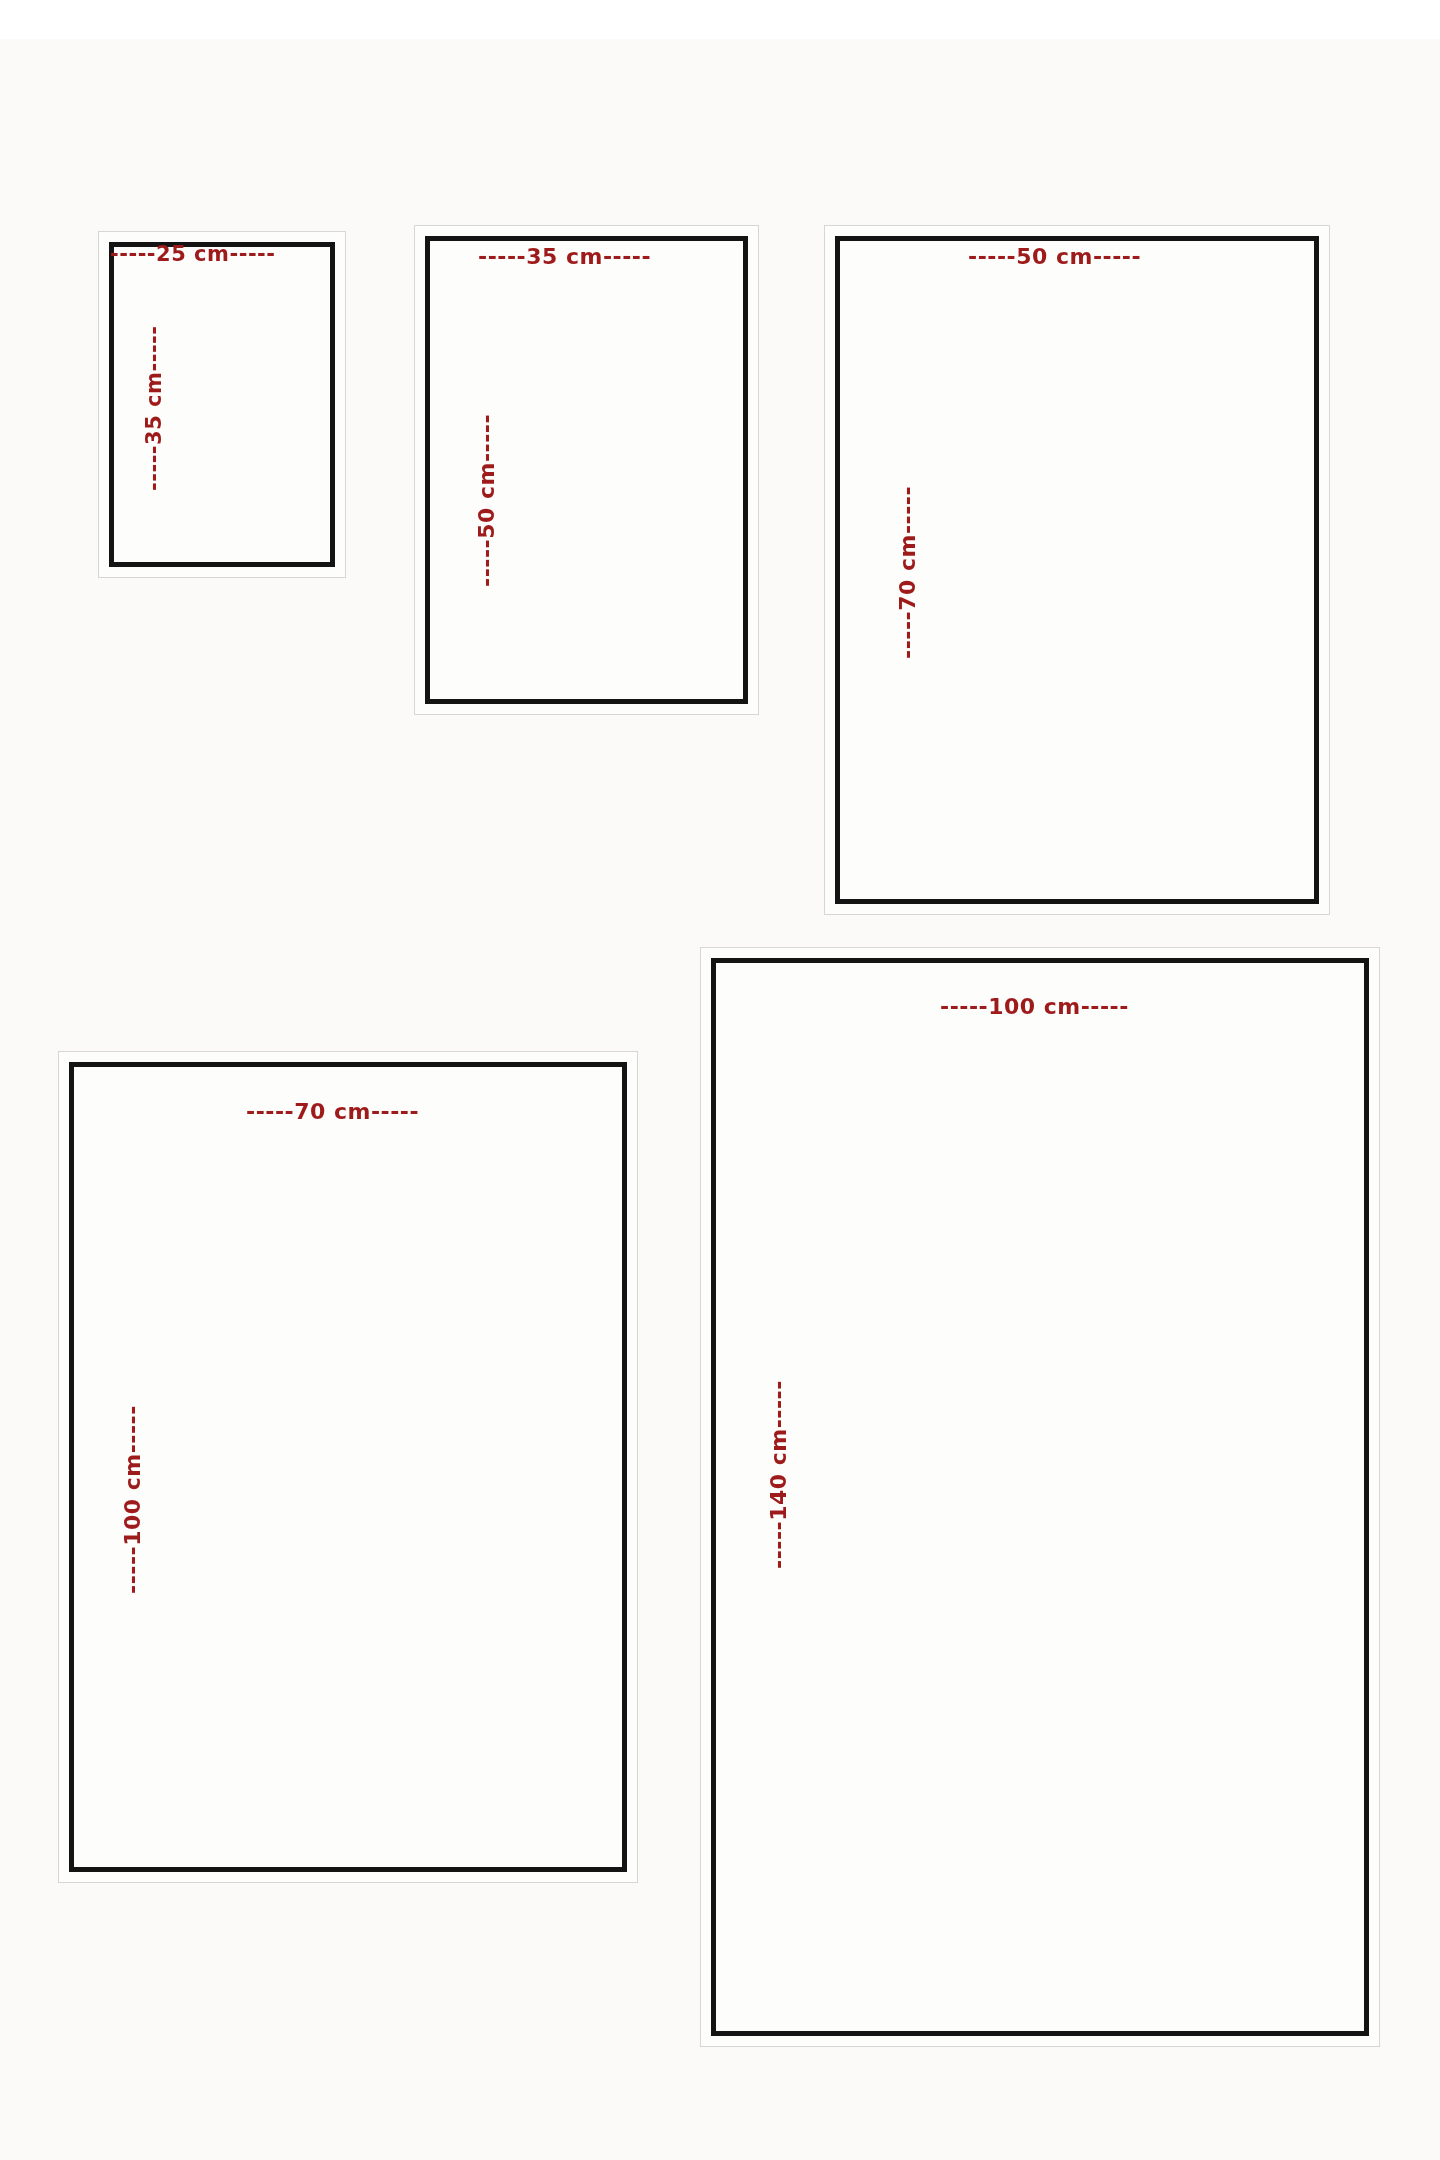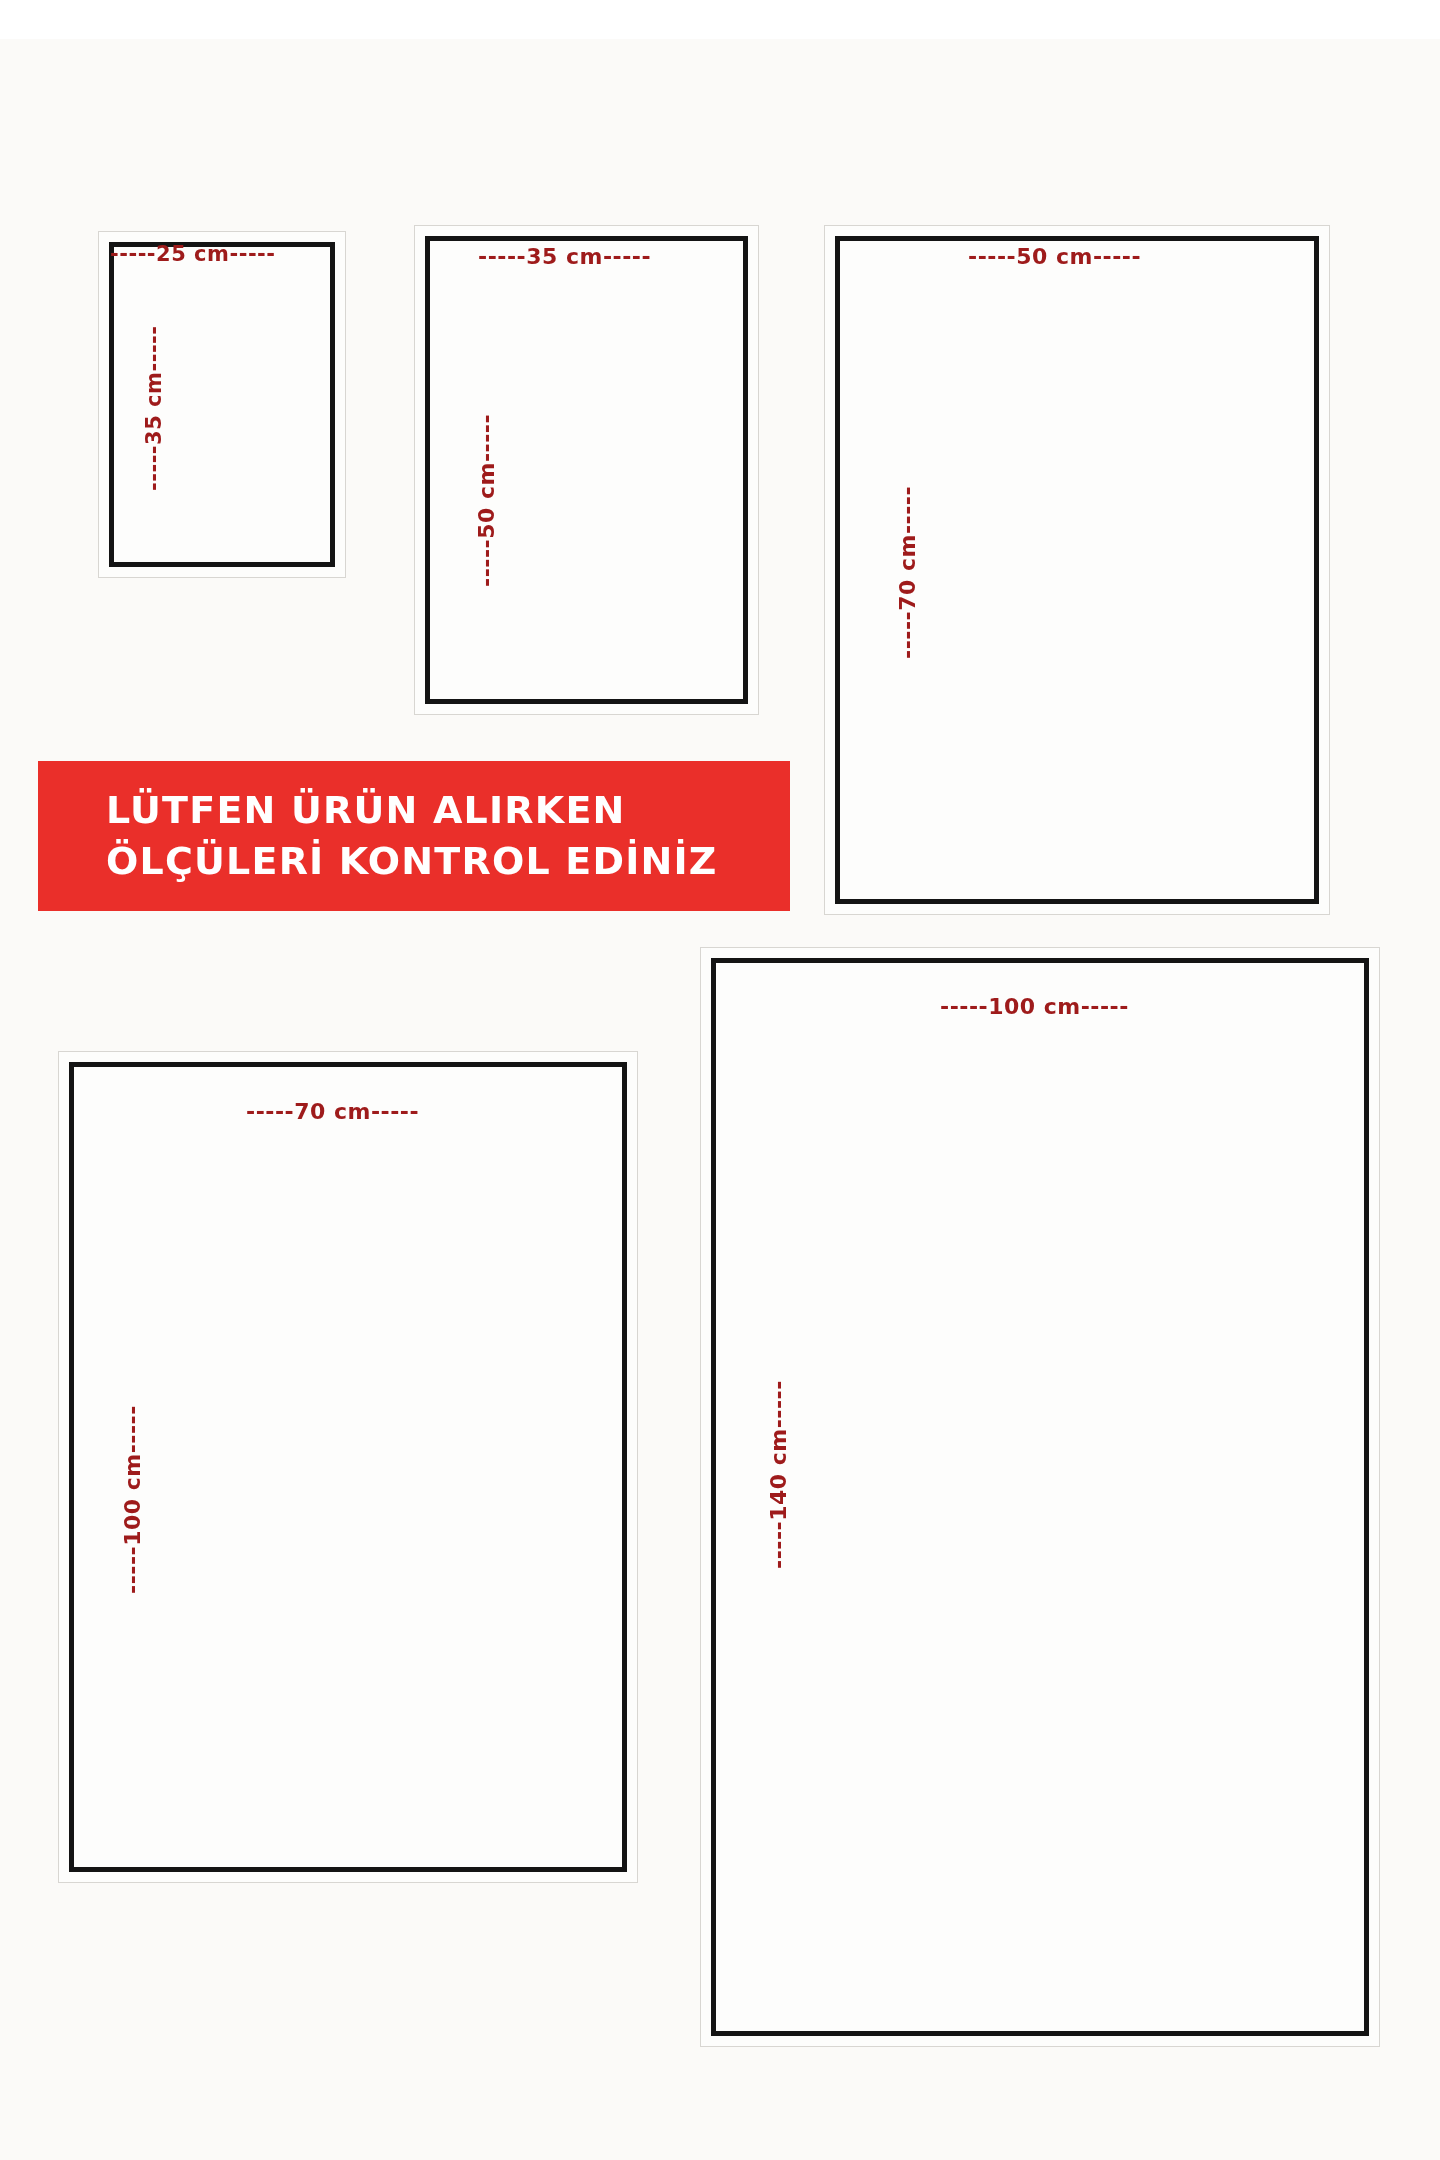--- a/index.html
+++ b/index.html
@@ -92,24 +92,20 @@
   </div>
   <div class="dim" style="left:478px; top:205px; font-size:22px;">-----35 cm-----</div>
   <div class="dim vert" style="left:474px; top:548px; font-size:22px;">-----50 cm-----</div>
 
   <div class="frame" style="left:824px; top:186px; width:506px; height:690px;">
     <div class="inner"></div>
   </div>
   <div class="dim" style="left:968px; top:205px; font-size:22px;">-----50 cm-----</div>
   <div class="dim vert" style="left:895px; top:620px; font-size:22px;">-----70 cm-----</div>
 
-  <div id="warning-banner">
-    <div class="line">LÜTFEN ÜRÜN ALIRKEN</div>
-    <div class="line">ÖLÇÜLERİ KONTROL EDİNİZ</div>
-  </div>
 
   <div class="frame" style="left:58px; top:1012px; width:580px; height:832px;">
     <div class="inner"></div>
   </div>
   <div class="dim" style="left:246px; top:1060px; font-size:22px;">-----70 cm-----</div>
   <div class="dim vert" style="left:120px; top:1555px; font-size:22px;">-----100 cm-----</div>
 
   <div class="frame" style="left:700px; top:908px; width:680px; height:1100px;">
     <div class="inner"></div>
   </div>

